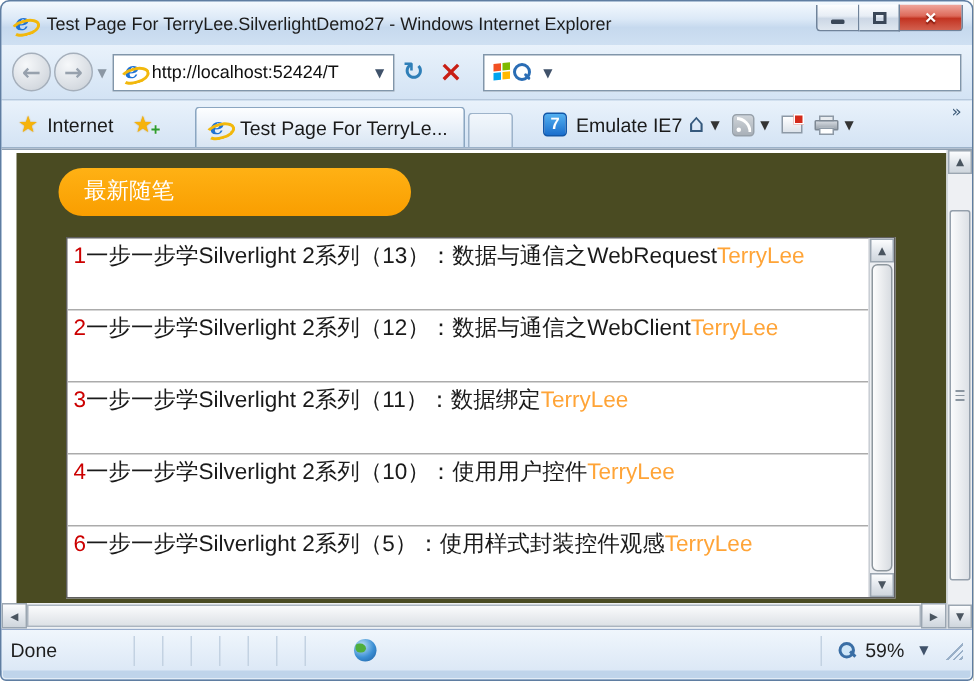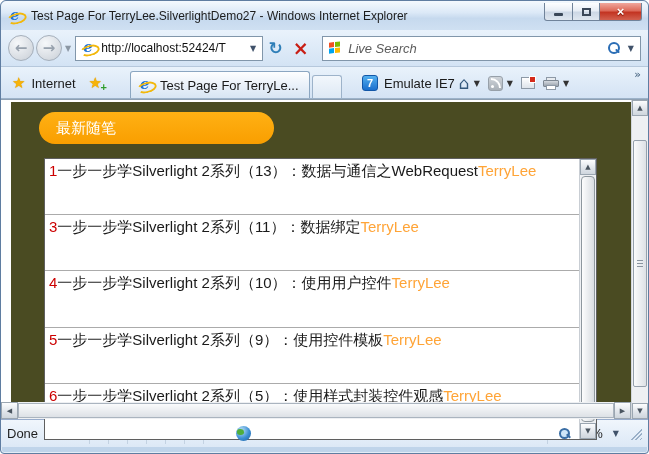--- a/index.html
+++ b/index.html
@@ -63,21 +63,21 @@
 .mailicon::after{content:"";position:absolute;right:-2px;top:-2px;width:5px;height:5px;background:#d42a1a;border:1px solid #fff}
 .printer{position:relative;width:16px;height:13px}
 .printer .top{position:absolute;left:3px;top:0;width:10px;height:4px;background:#e8ecf0;border:1px solid #8d99a6}
 .printer .body{position:absolute;left:0;top:3px;width:16px;height:7px;background:linear-gradient(#d4d9df,#9aa3ad);border:1px solid #7e8893;border-radius:1px}
 .printer .paper{position:absolute;left:3px;top:8px;width:10px;height:5px;background:#fff;border:1px solid #8d99a6}
 .chevron-more{position:absolute;top:1px;right:7px;font-size:11px;color:#3c5a78;font-family:"DejaVu Sans",sans-serif}
 
 .viewport{position:relative;height:320px;background:#fff;border-top:1px solid #8fa0b2}
 .olive{position:absolute;left:10px;top:2px;right:17px;bottom:17px;background:#4A4B22}
 .pill{position:absolute;left:28px;top:10px;width:235px;height:32px;border-radius:16px;background:linear-gradient(#ffb114,#f99e00);color:#fff;font-size:15px;font-weight:normal;line-height:32px;padding-left:17px}
-.listbox{position:absolute;left:33px;top:56px;width:553px;height:282px;background:#fff;border:1px solid #5f5f5f;display:flex}
+.listbox{position:absolute;left:33px;top:56px;width:553px;height:241px;background:#fff;border:1px solid #5f5f5f;display:flex}
 .listcol{flex:1;display:flex;flex-direction:column;overflow:hidden}
 .list-item{flex:1;padding:2px 3px 0 4px;font-size:15px;line-height:19px;border-bottom:1px solid #ababab;white-space:nowrap;overflow:hidden}
 .list-item:last-child{border-bottom:none}
 .post-num{color:#CC0000}
 .post-title{color:#1a1a1a}
 .post-author{color:#FFA437}
 
 .sb-btn{height:16px;display:flex;align-items:center;justify-content:center;background:linear-gradient(#fcfdfe,#dfe4ea 60%,#cfd6dd);border:1px solid #9ba6b1;color:#4a5560;font-size:7px;font-family:"DejaVu Sans",sans-serif}
 .inner-scroll{width:17px;display:flex;flex-direction:column;background:#eef0f3;border-left:1px solid #c9ced4}
 .inner-thumb{flex:1;margin:1px 1px;background:linear-gradient(90deg,#fdfdfd,#d8dce1);border:1px solid #8e979e;border-radius:4px}
@@ -150,21 +150,20 @@
     <span class="toolicon">
         <span class="stop-glyph">×</span>
       </span>
     <span class="searchbox">
       <span class="msflag">
           <i class="r"></i>
           <i class="g"></i>
           <i class="b"></i>
           <i class="y"></i>
         </span>
-      <span class="search-text">Live Search</span>
       <span class="mag"></span>
       <span class="search-caret">▼</span>
     </span>
   </div>
 
   <div class="commandbar">
     <span class="cmd-btn">
       <span class="star">★</span>
       <span class="fav-label">Internet</span>
     </span>
@@ -204,23 +203,23 @@
     </span>
     <span class="chevron-more">»</span>
   </div>
 
   <div class="viewport">
     <div class="olive">
       <div class="pill">最新随笔</div>
       <div class="listbox">
         <div class="listcol">
             <div class="list-item"><span class="post-num">1</span><span class="post-title">一步一步学Silverlight 2系列（13）：数据与通信之WebRequest</span><span class="post-author">TerryLee</span></div>
+            <div class="list-item"><span class="post-num">2</span><span class="post-title">一步一步学Silverlight 2系列（12）：数据与通信之WebClient</span><span class="post-author">TerryLee</span></div>
             <div class="list-item"><span class="post-num">3</span><span class="post-title">一步一步学Silverlight 2系列（11）：数据绑定</span><span class="post-author">TerryLee</span></div>
             <div class="list-item"><span class="post-num">4</span><span class="post-title">一步一步学Silverlight 2系列（10）：使用用户控件</span><span class="post-author">TerryLee</span></div>
-            <div class="list-item"><span class="post-num">5</span><span class="post-title">一步一步学Silverlight 2系列（9）：使用控件模板</span><span class="post-author">TerryLee</span></div>
             <div class="list-item"><span class="post-num">6</span><span class="post-title">一步一步学Silverlight 2系列（5）：使用样式封装控件观感</span><span class="post-author">TerryLee</span></div>
           </div>
         <div class="inner-scroll">
           <span class="sb-btn">▲</span>
           <span class="inner-thumb"></span>
           <span class="sb-btn">▼</span>
         </div>
       </div>
     </div>
     <div class="vscroll">

